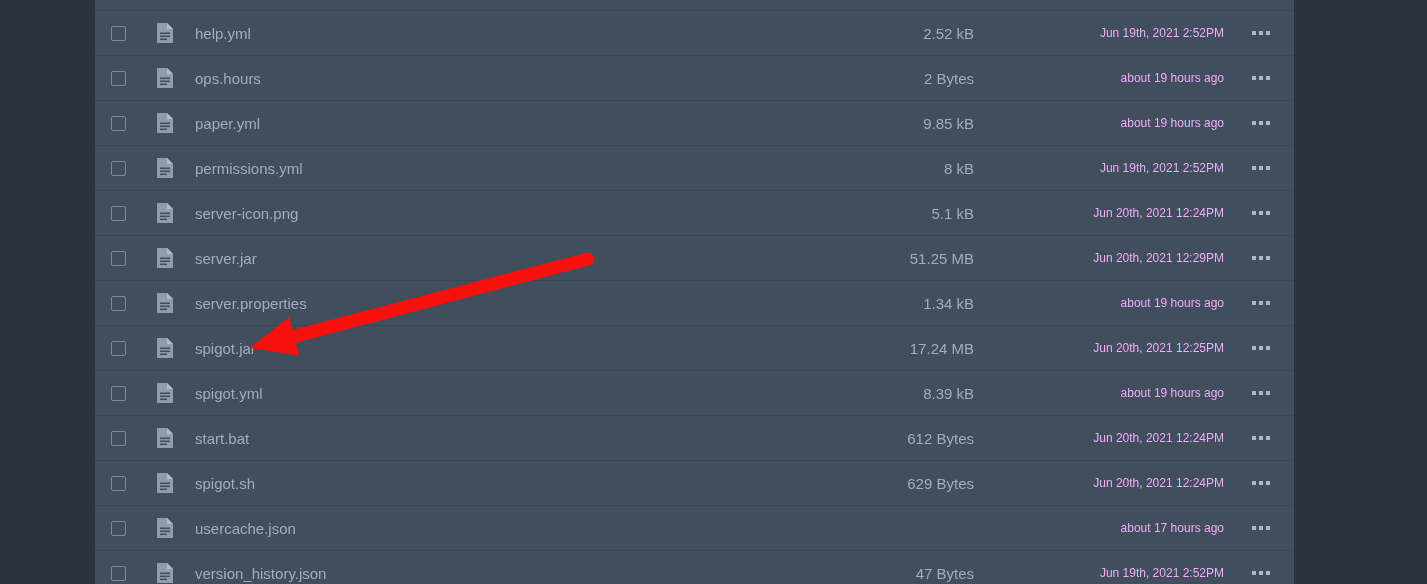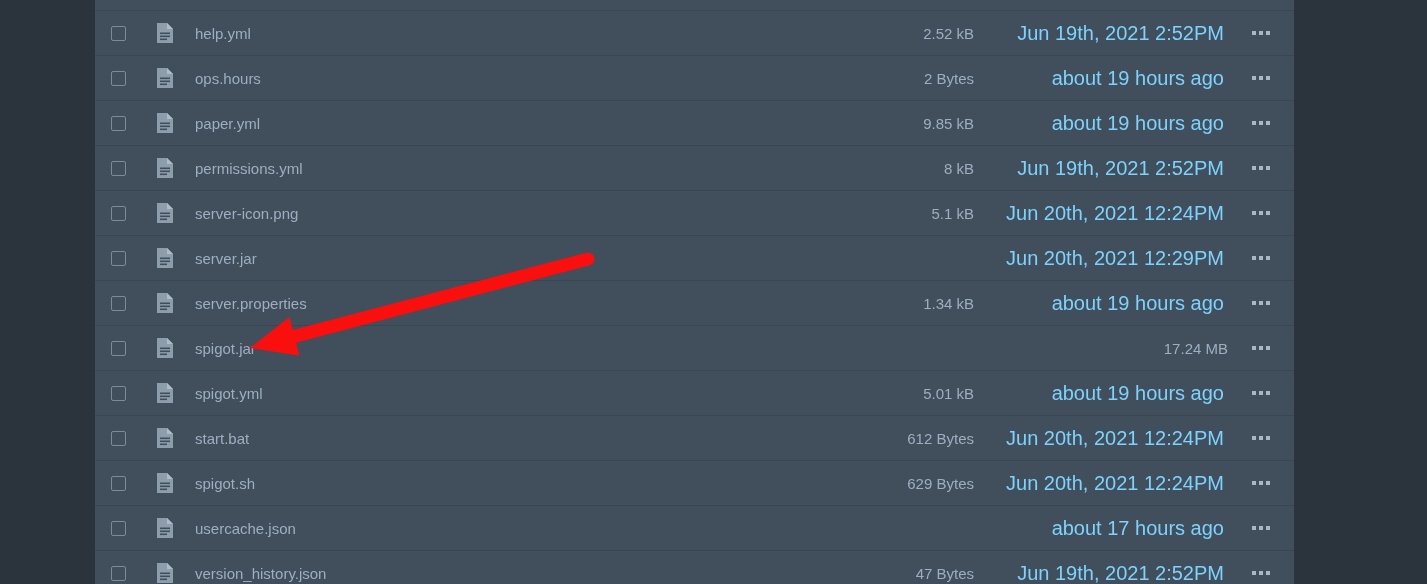--- a/index.html
+++ b/index.html
@@ -82,22 +82,22 @@
     color: #9eaec0;
     font-size: 15px;
     white-space: nowrap;
   }
 
   
   .date-cell {
     width: 250px;
     justify-content: flex-end;
     padding-right: 4px;
-    color: #7dd3fc;
-    font-size: 20px;
+    color: #f0abfc;
+    font-size: 12px;
     white-space: nowrap;
   }
 
   
   .menu-cell {
     width: 66px;
     justify-content: center;
   }
   .menu-dots {
     display: flex;
@@ -255,20 +255,21 @@
       <div class="cell icon-cell">
         <svg width="16" height="20" viewBox="0 0 16 20" class="doc-icon">
           <path d="M0 0 H10 L16 6 V20 H0 Z" fill="#8e9dac"></path>
           <path d="M10 0 L16 6 H10 Z" fill="#aebbc8"></path>
           <rect x="3" y="9.5" width="10" height="1.6" fill="#414e5c"></rect>
           <rect x="3" y="12.5" width="10" height="1.6" fill="#414e5c"></rect>
           <rect x="3" y="15.5" width="7" height="1.6" fill="#414e5c"></rect>
         </svg>
       </div>
       <div class="cell name-cell">server.jar</div>
+      <div class="cell size-cell">51.25 MB</div>
       <div class="cell date-cell">Jun 20th, 2021 12:29PM</div>
       <div class="cell menu-cell">
         <div class="menu-dots">
           <i></i>
           <i></i>
           <i></i>
         </div>
       </div>
     </div>
     <div class="file-row">
@@ -303,20 +304,21 @@
         <svg width="16" height="20" viewBox="0 0 16 20" class="doc-icon">
           <path d="M0 0 H10 L16 6 V20 H0 Z" fill="#8e9dac"></path>
           <path d="M10 0 L16 6 H10 Z" fill="#aebbc8"></path>
           <rect x="3" y="9.5" width="10" height="1.6" fill="#414e5c"></rect>
           <rect x="3" y="12.5" width="10" height="1.6" fill="#414e5c"></rect>
           <rect x="3" y="15.5" width="7" height="1.6" fill="#414e5c"></rect>
         </svg>
       </div>
       <div class="cell name-cell">spigot.jar</div>
       <div class="cell size-cell">17.24 MB</div>
+      <div class="cell date-cell">Jun 20th, 2021 12:25PM</div>
       <div class="cell menu-cell">
         <div class="menu-dots">
           <i></i>
           <i></i>
           <i></i>
         </div>
       </div>
     </div>
     <div class="file-row">
       <div class="cell cb-cell">
@@ -325,21 +327,21 @@
       <div class="cell icon-cell">
         <svg width="16" height="20" viewBox="0 0 16 20" class="doc-icon">
           <path d="M0 0 H10 L16 6 V20 H0 Z" fill="#8e9dac"></path>
           <path d="M10 0 L16 6 H10 Z" fill="#aebbc8"></path>
           <rect x="3" y="9.5" width="10" height="1.6" fill="#414e5c"></rect>
           <rect x="3" y="12.5" width="10" height="1.6" fill="#414e5c"></rect>
           <rect x="3" y="15.5" width="7" height="1.6" fill="#414e5c"></rect>
         </svg>
       </div>
       <div class="cell name-cell">spigot.yml</div>
-      <div class="cell size-cell">5.01 kB</div>
+      <div class="cell size-cell">8.39 kB</div>
       <div class="cell date-cell">about 19 hours ago</div>
       <div class="cell menu-cell">
         <div class="menu-dots">
           <i></i>
           <i></i>
           <i></i>
         </div>
       </div>
     </div>
     <div class="file-row">

